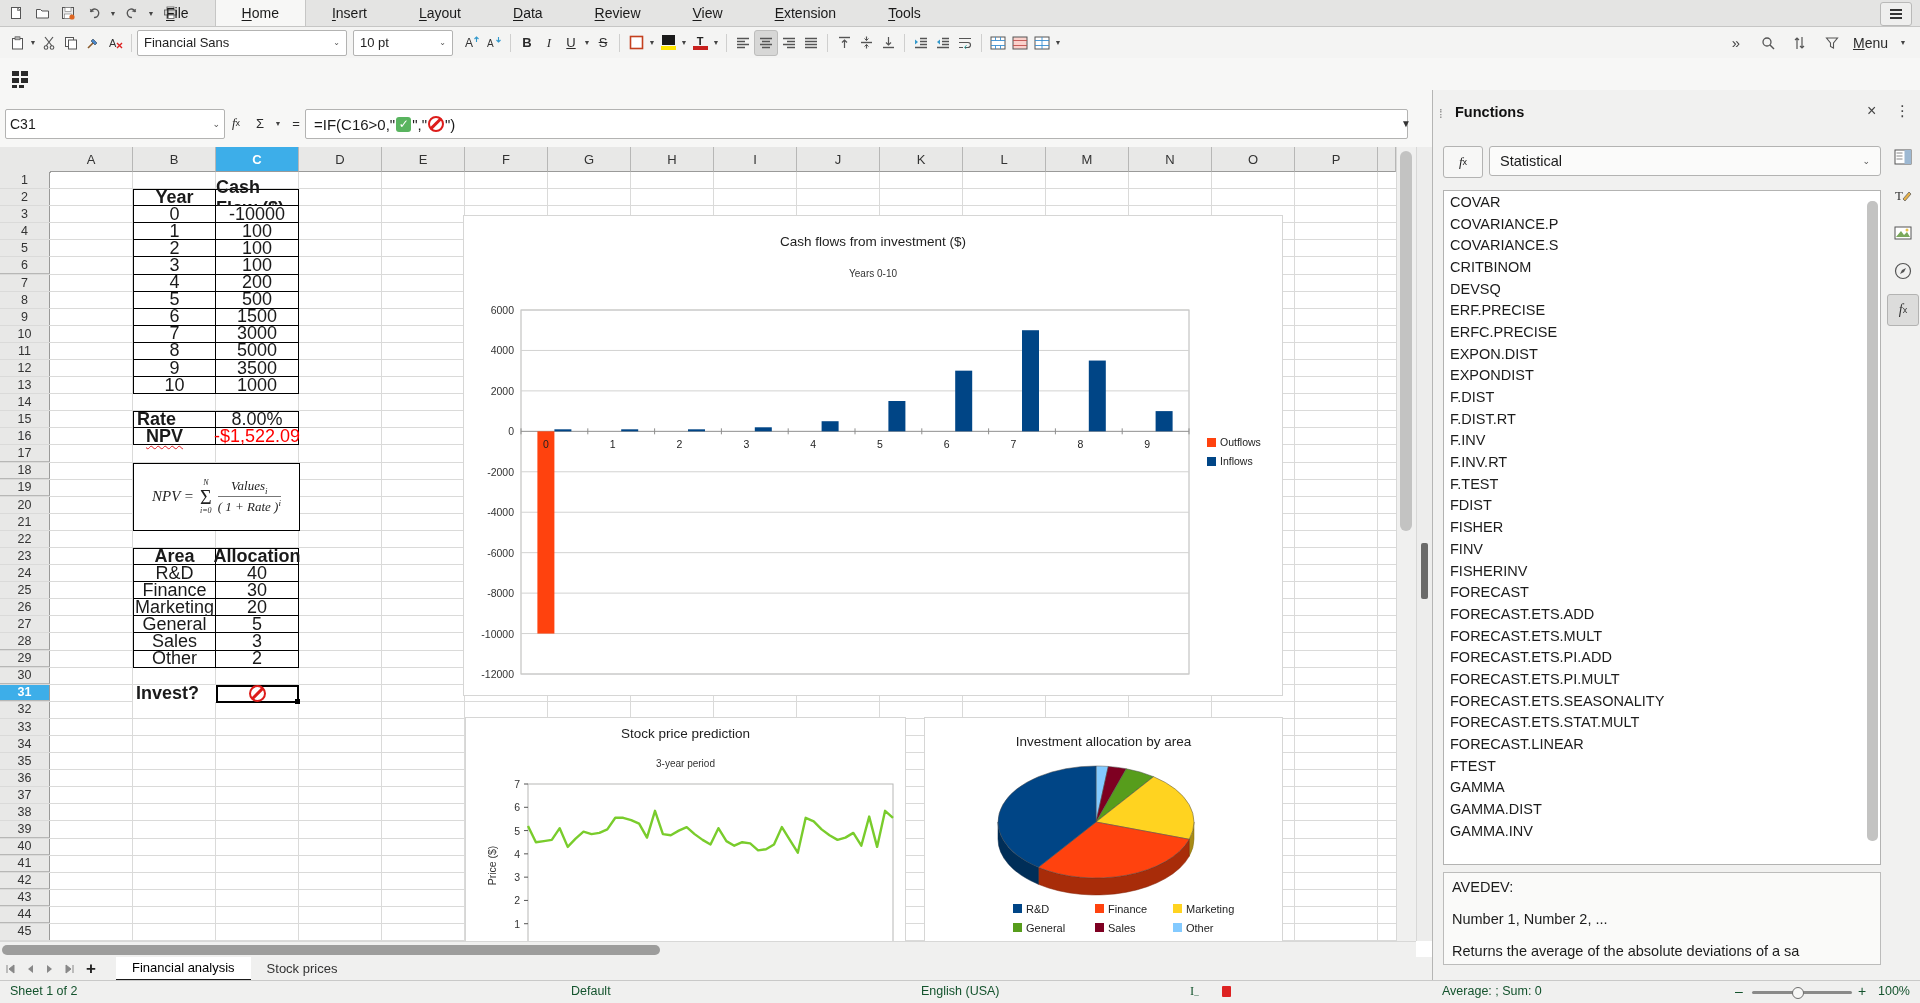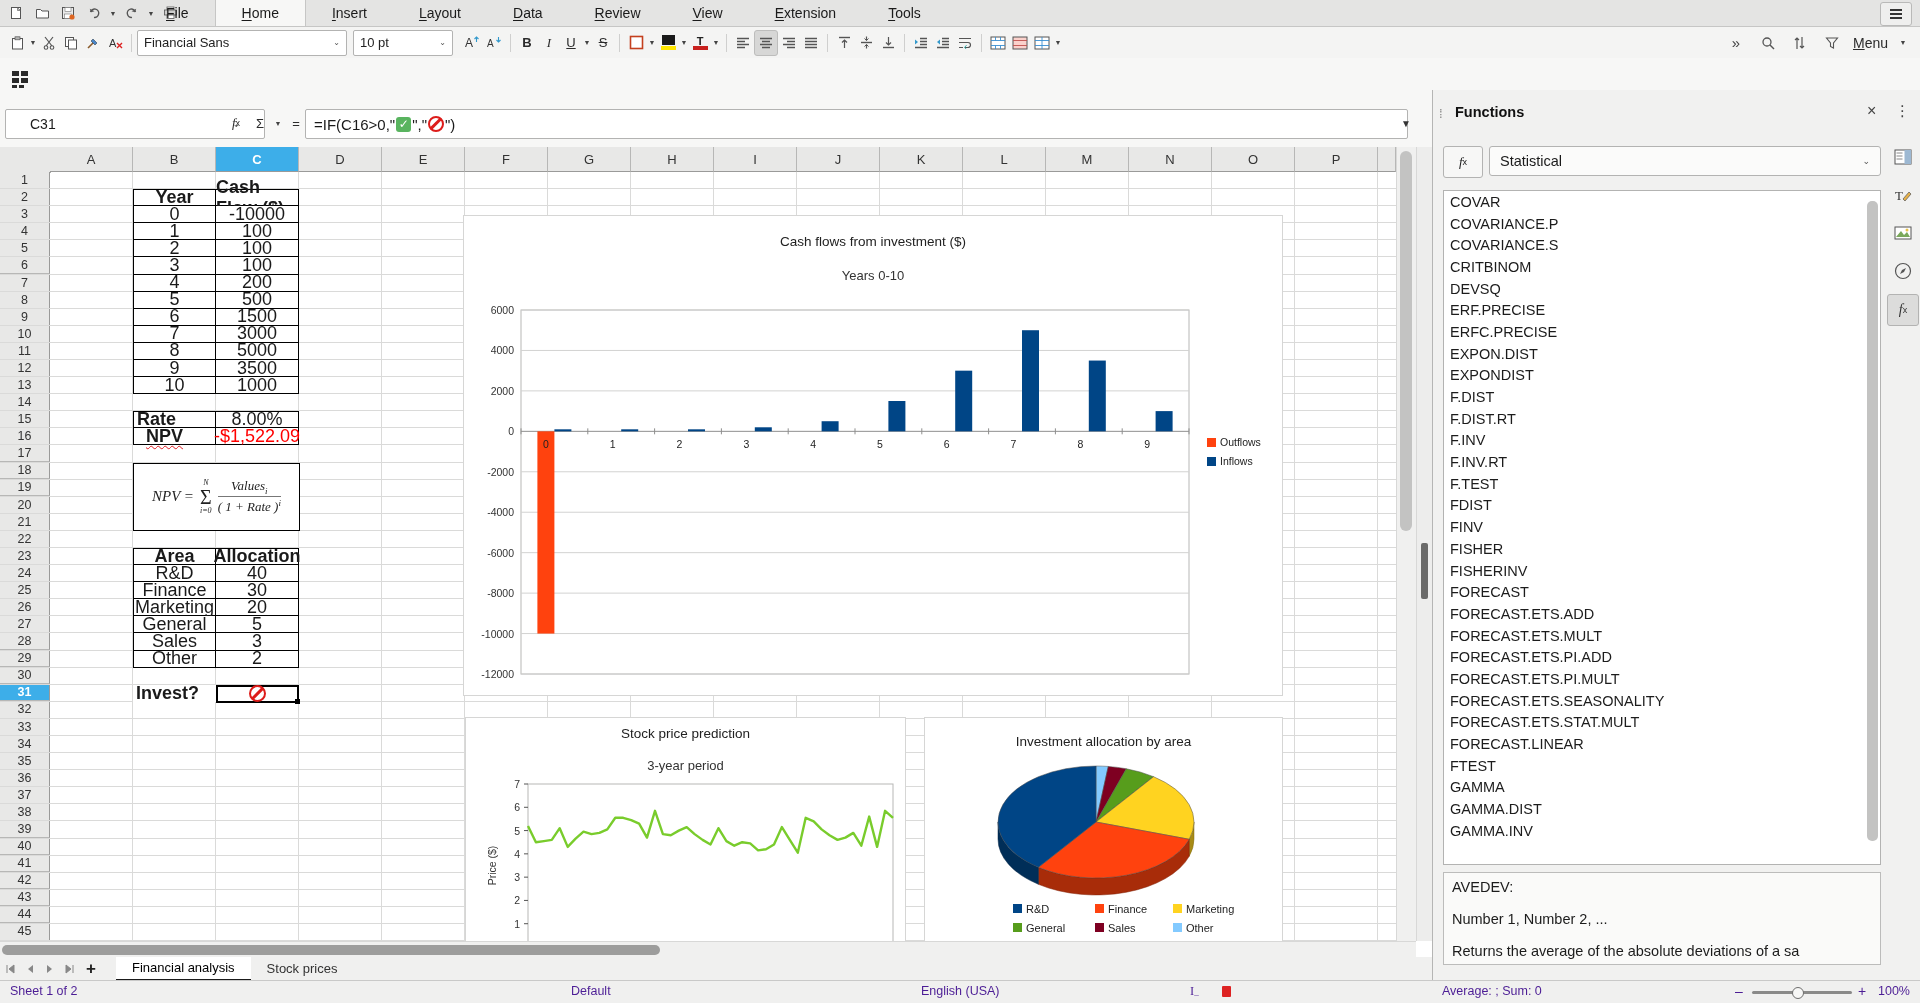--- a/index.html
+++ b/index.html
@@ -33,21 +33,21 @@
   .glyphU{text-decoration:underline;} .glyphS{text-decoration:line-through;}
   .colorbar{position:relative;width:15px;height:15px;display:flex;align-items:flex-start;justify-content:center;
             font-size:11px;font-weight:bold;}
   .colorbar i{position:absolute;bottom:0;left:0;width:15px;height:4px;}
   
   .gaprow{position:absolute;left:0;top:58px;width:1920px;height:42px;background:#f7f7f6;}
   .formulabar{position:absolute;left:0;top:100px;width:1920px;height:47px;background:#f7f7f6;
               border-bottom:1px solid #c9c9c8;}
   .namebox{position:absolute;left:5px;top:9px;width:210px;height:28px;background:#fff;
            border:1px solid #b3b3b2;border-radius:2px;display:flex;align-items:center;
-           justify-content:space-between;padding:0 24px;font-size:14px;}
+           justify-content:space-between;padding:0 4px;font-size:14px;}
   .fbicons{position:absolute;left:225px;top:9px;height:28px;display:flex;align-items:center;gap:2px;font-size:14px;}
   .fbinput{position:absolute;left:305px;top:9px;width:1085px;height:28px;background:#fff;
            border:1px solid #b3b3b2;border-radius:2px;display:flex;align-items:center;
            padding:0 8px;font-size:15px;white-space:pre;}
   .fbexpand{position:absolute;left:1394px;top:9px;width:24px;height:28px;display:flex;align-items:center;justify-content:center;color:#333;font-size:10px;}
   .emoji-check{display:inline-flex;width:15px;height:15px;background:#59b45f;border-radius:3px;color:#fff;
                font-size:12px;line-height:15px;align-items:center;justify-content:center;margin:0 1px;}
   .emoji-noentry{display:inline-block;position:relative;width:12px;height:12px;border:2.5px solid #dd1c1a;
                  border-radius:50%;margin:0 1px;}
   .emoji-noentry i{position:absolute;left:-1px;top:4.2px;width:14px;height:2.6px;background:#dd1c1a;
@@ -70,21 +70,21 @@
      background-position:50px 0,0 0;}
   .cell{position:absolute;box-sizing:border-box;display:flex;align-items:center;font-size:18px;background:#fff;}
   .c-center{justify-content:center;} .c-left{justify-content:flex-start;padding-left:3px;}
   .bold{font-weight:bold;}
   .sel-cell{position:absolute;box-sizing:border-box;border:2px solid #000;background:transparent;
             display:flex;align-items:center;justify-content:center;}
   .sel-handle{position:absolute;right:-3px;bottom:-3px;width:5px;height:5px;background:#000;}
   .wavy{text-decoration:underline wavy #e01b24 1px;text-underline-offset:3px;}
   .chartframe{position:absolute;background:#fff;border:1px solid #d6d6d5;box-sizing:border-box;}
   .ct-title{position:absolute;width:100%;text-align:center;font-size:13.5px;color:#222;}
-  .ct-sub{position:absolute;width:100%;text-align:center;font-size:13px;color:#333;}
+  .ct-sub{position:absolute;width:100%;text-align:center;font-size:10px;color:#333;}
   .npvbox{position:absolute;background:#fff;border:1.5px solid #000;box-sizing:border-box;
           display:flex;align-items:center;justify-content:center;font-family:"Liberation Serif","DejaVu Serif",serif;
           font-style:italic;font-size:15px;color:#222;}
   .frac{display:flex;flex-direction:column;align-items:center;margin-left:6px;font-size:13px;}
   .frac .bar{width:100%;height:1px;background:#777;margin:1px 0;}
   .sigma{display:flex;flex-direction:column;align-items:center;line-height:1;margin-left:6px;}
   .sigma .lim{font-size:8px;font-style:italic;}
   .sigma .sg{font-size:20px;font-style:normal;}
   
   .vscroll{position:absolute;left:1396px;top:147px;width:19px;height:794px;background:#f0f0ef;border-left:1px solid #d8d8d7;}
@@ -94,21 +94,21 @@
   .hscrollrow{position:absolute;left:0;top:941px;width:1416px;height:16px;background:#f0f0ef;border-top:1px solid #d8d8d7;}
   .hthumb{position:absolute;left:2px;top:3px;width:658px;height:10px;border-radius:5px;background:#9d9d9c;}
   
   .tabbar{position:absolute;left:0;top:957px;width:1432px;height:23px;background:#f0f0ef;display:flex;align-items:center;}
   .navbtn{width:20px;height:20px;display:flex;align-items:center;justify-content:center;color:#777;font-size:11px;}
   .addsheet{width:22px;height:20px;display:flex;align-items:center;justify-content:center;font-size:17px;color:#222;font-weight:bold;}
   .stab{padding:0 16px;height:22px;display:flex;align-items:center;font-size:13px;color:#333;}
   .stab.active{background:#fff;border-bottom:2.5px solid #1a1a1a;color:#000;}
   
   .statusbar{position:absolute;left:0;top:980px;width:1920px;height:23px;background:#f0f0ef;
-             border-top:1px solid #c9c9c8;font-size:12.5px;color:#4c1d95;}
+             border-top:1px solid #c9c9c8;font-size:12.5px;color:#14532d;}
   .sbitem{position:absolute;top:3px;}
   .zoomslider{position:absolute;top:10px;height:3px;background:#8a8a89;border-radius:2px;}
   .zoomknob{position:absolute;top:-4px;width:10px;height:10px;border:1.5px solid #6e6e6d;border-radius:50%;background:#f7f7f6;}
   .redsave{display:inline-block;width:9px;height:11px;background:#d22;border-radius:1px;}
   
   .sidepanel{position:absolute;left:1432px;top:90px;width:488px;height:890px;background:#f1f1f0;
              border-left:1px solid #b5b5b4;}
   .sp-header{position:absolute;left:0;top:12px;width:488px;height:28px;}
   .sp-grip{position:absolute;left:6px;top:4px;color:#8a8a89;font-size:13px;letter-spacing:-1px;}
   .sp-title{position:absolute;left:22px;top:2px;font-size:14.5px;font-weight:bold;color:#111;}
@@ -768,22 +768,22 @@
         <div class="fnitem">ERF.PRECISE</div>
         <div class="fnitem">ERFC.PRECISE</div>
         <div class="fnitem">EXPON.DIST</div>
         <div class="fnitem">EXPONDIST</div>
         <div class="fnitem">F.DIST</div>
         <div class="fnitem">F.DIST.RT</div>
         <div class="fnitem">F.INV</div>
         <div class="fnitem">F.INV.RT</div>
         <div class="fnitem">F.TEST</div>
         <div class="fnitem">FDIST</div>
+        <div class="fnitem">FISHER</div>
         <div class="fnitem">FINV</div>
-        <div class="fnitem">FISHER</div>
         <div class="fnitem">FISHERINV</div>
         <div class="fnitem">FORECAST</div>
         <div class="fnitem">FORECAST.ETS.ADD</div>
         <div class="fnitem">FORECAST.ETS.MULT</div>
         <div class="fnitem">FORECAST.ETS.PI.ADD</div>
         <div class="fnitem">FORECAST.ETS.PI.MULT</div>
         <div class="fnitem">FORECAST.ETS.SEASONALITY</div>
         <div class="fnitem">FORECAST.ETS.STAT.MULT</div>
         <div class="fnitem">FORECAST.LINEAR</div>
         <div class="fnitem">FTEST</div>

